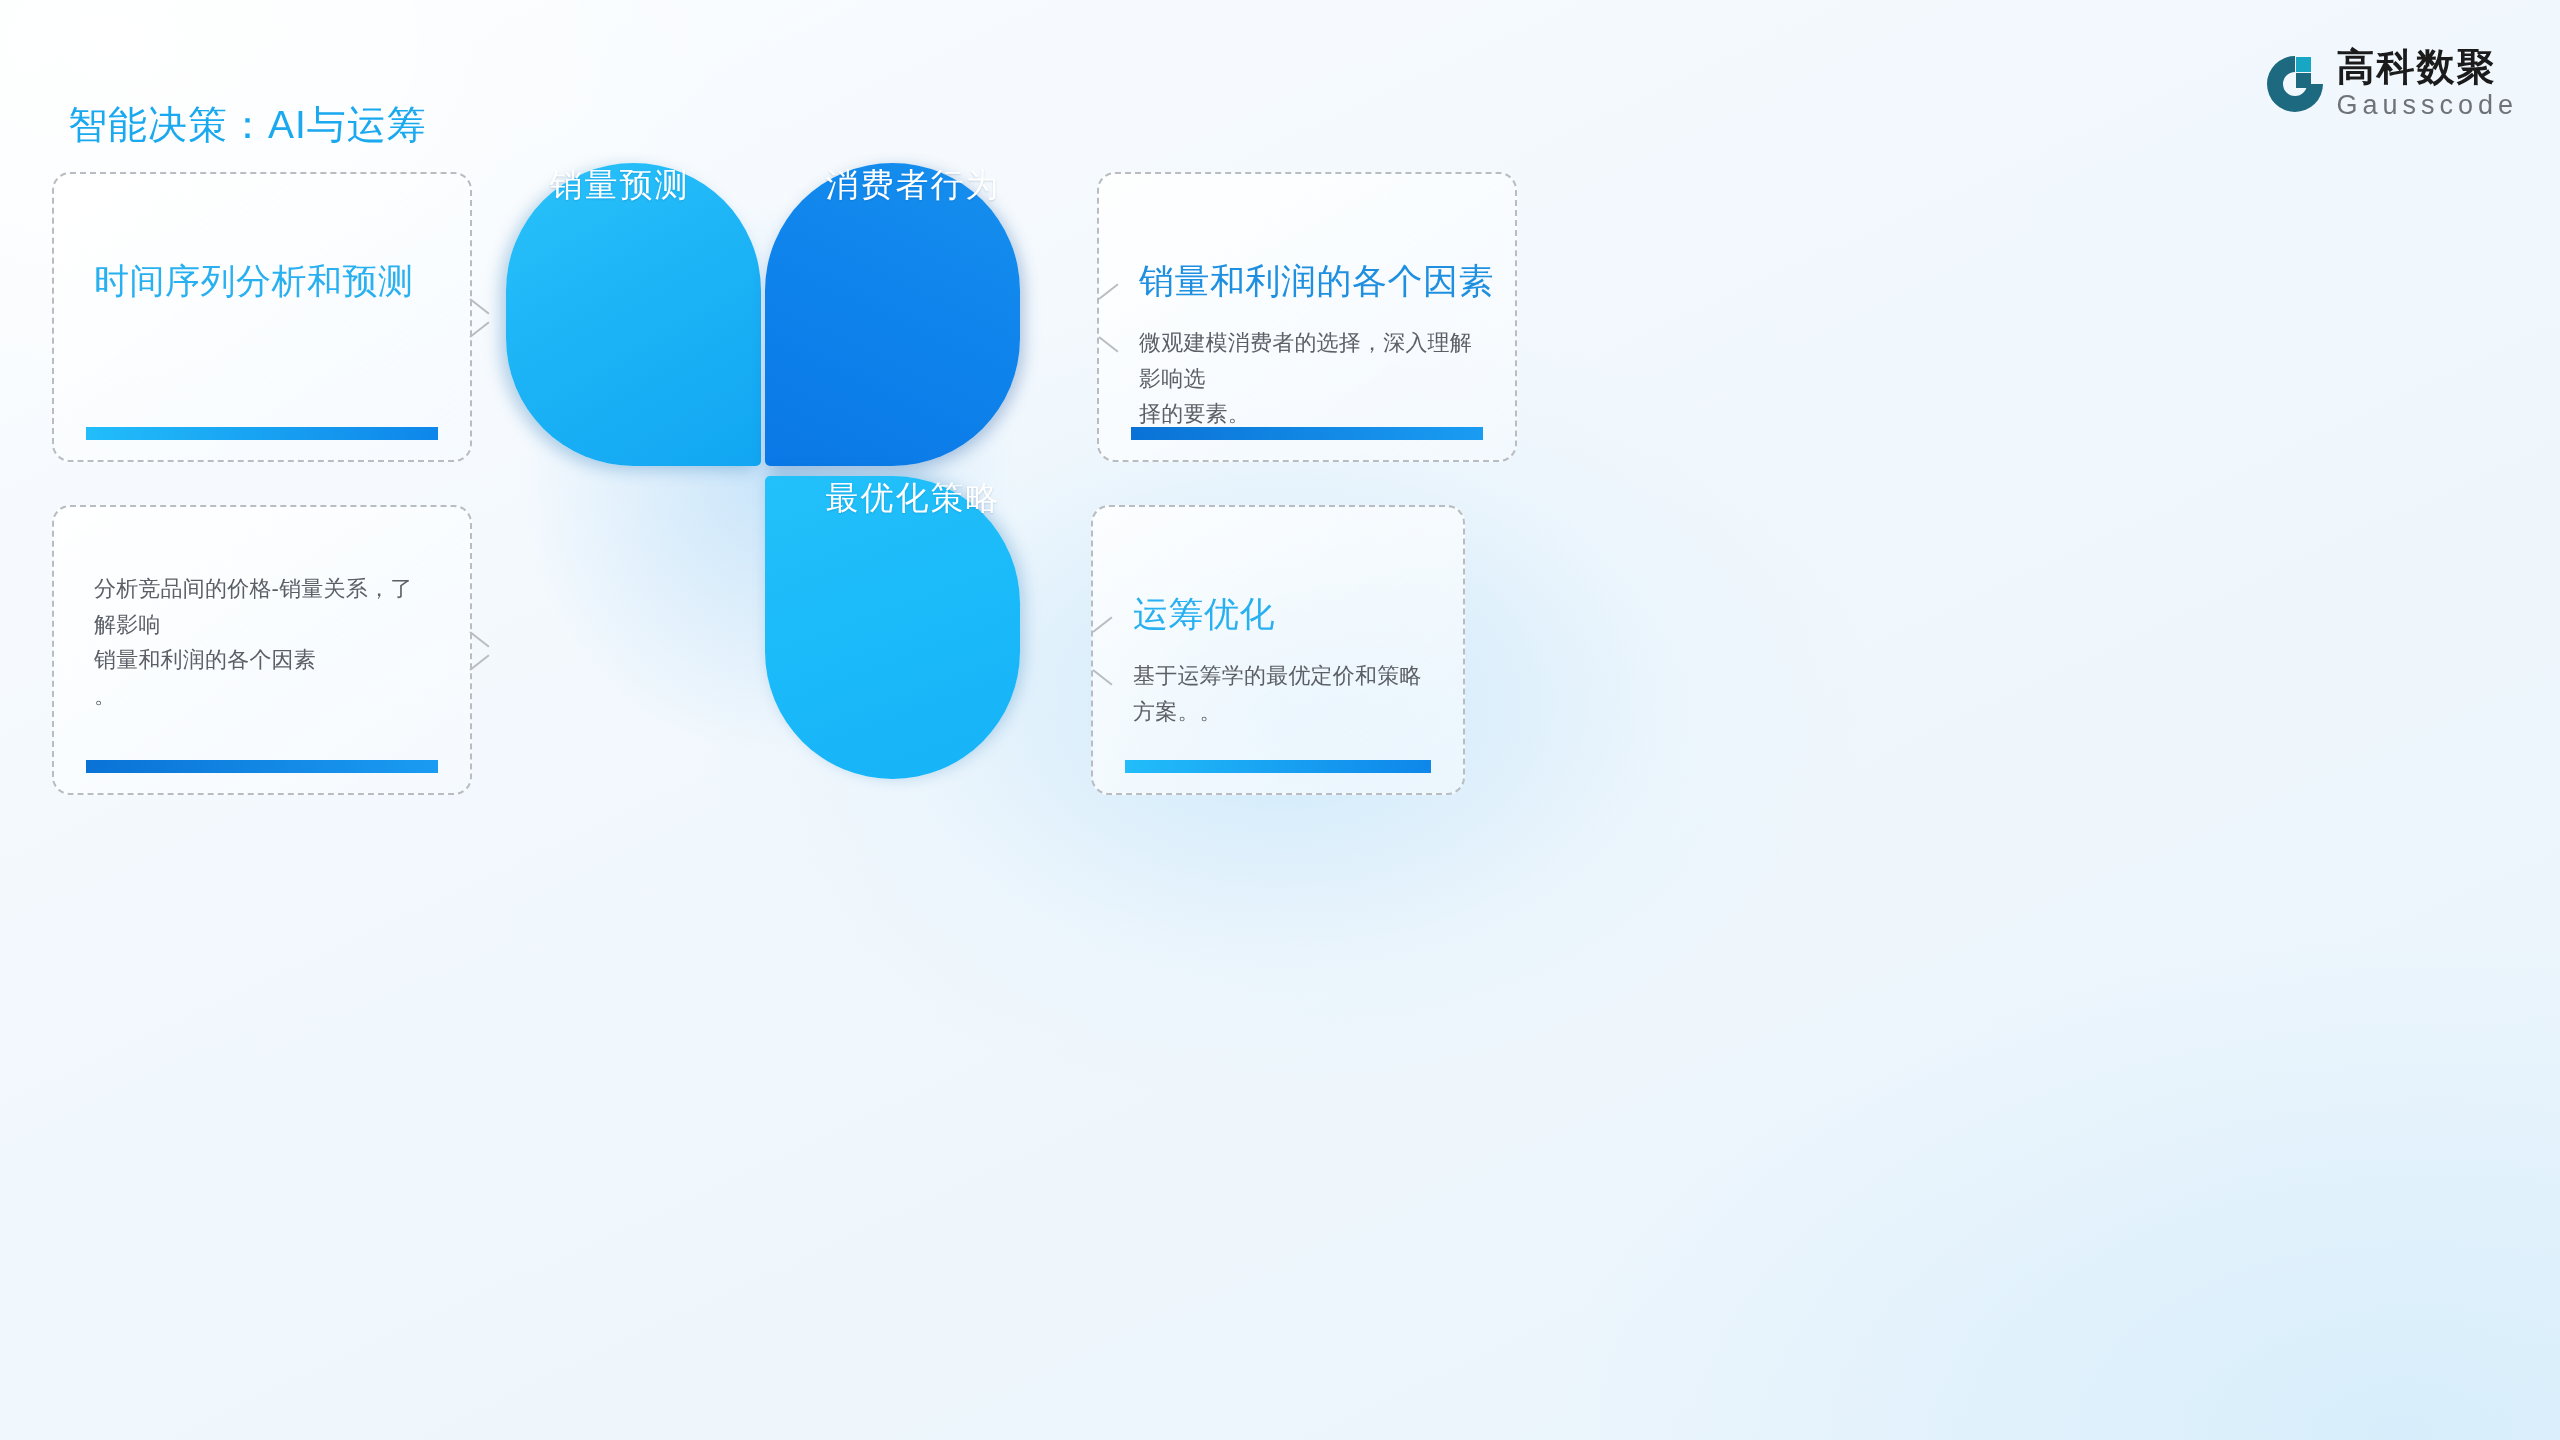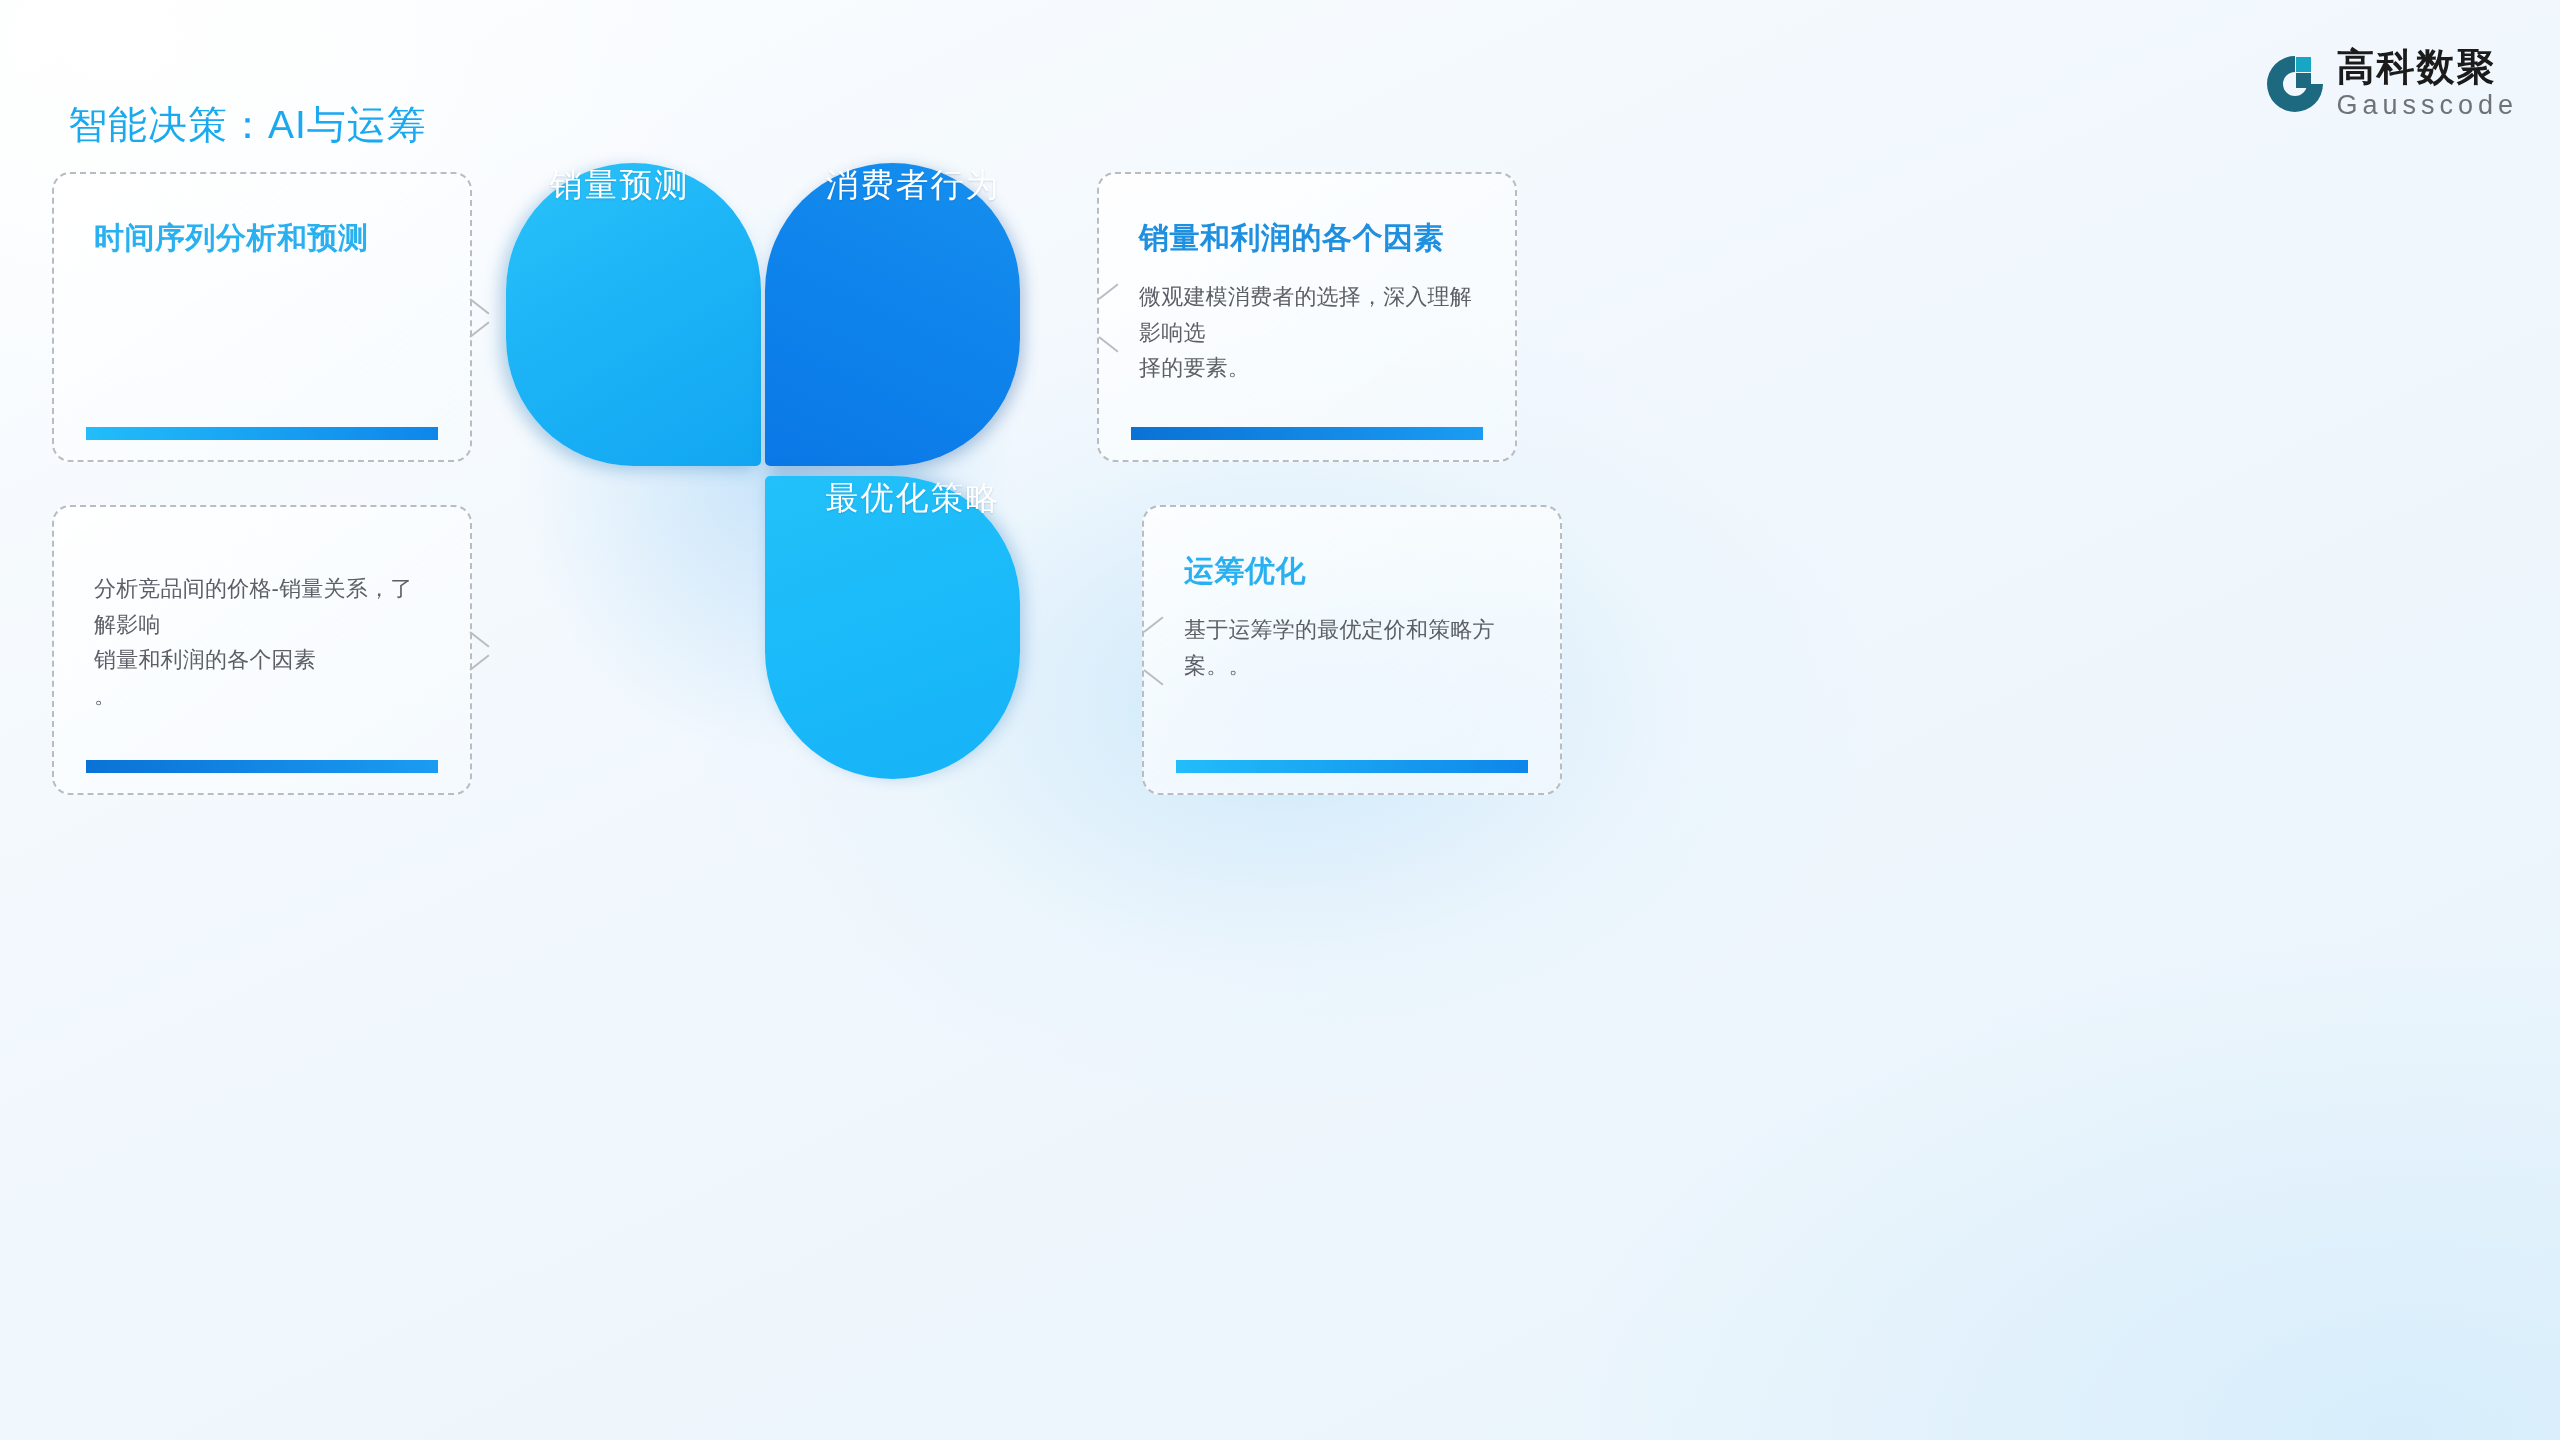--- a/index.html
+++ b/index.html
@@ -41,37 +41,38 @@
 
   
   .card{
     position:absolute;
     border:2px dashed #b9bdc1;
     border-radius:18px;
     background:linear-gradient(145deg,rgba(255,255,255,0.86),rgba(246,251,255,0.58));
     padding:44px 40px 0 40px;
   }
   .card .c-title{
-    font-size:30px; font-weight:700; letter-spacing:.5px;
+    font-size:35px; font-weight:400; letter-spacing:.5px;
     white-space:nowrap;
+    margin-top:40px;
   }
   .card .c-body{
     margin-top:20px;
     font-size:22px; line-height:1.62; color:#5c6066;
     white-space:pre-line;
     letter-spacing:.2px;
   }
   .accent{
     position:absolute; left:32px; right:32px; bottom:20px; height:13px;
   }
 
   .card-tl{ left:52px;  top:172px;  width:420px; height:290px; }
   .card-bl{ left:52px;  top:505px;  width:420px; height:290px; }
   .card-tr{ left:1097px;top:172px;  width:420px; height:290px; }
-  .card-br{ left:1142px;top:505px;  width:420px; height:290px; }
+  .card-br{ left:1091px;top:505px;  width:374px; height:290px; }
 
   
   .chev{ position:absolute; width:26px; height:40px; }
   .chev::before,.chev::after{
     content:""; position:absolute; left:0; top:0;
     width:24px; height:2px; background:#b9bdc1;
     transform-origin:0 50%;
   }
   .chev.right::before{ transform:rotate(38deg); }
   .chev.right::after { transform:rotate(-38deg) translateY(0); top:auto; bottom:0;}

